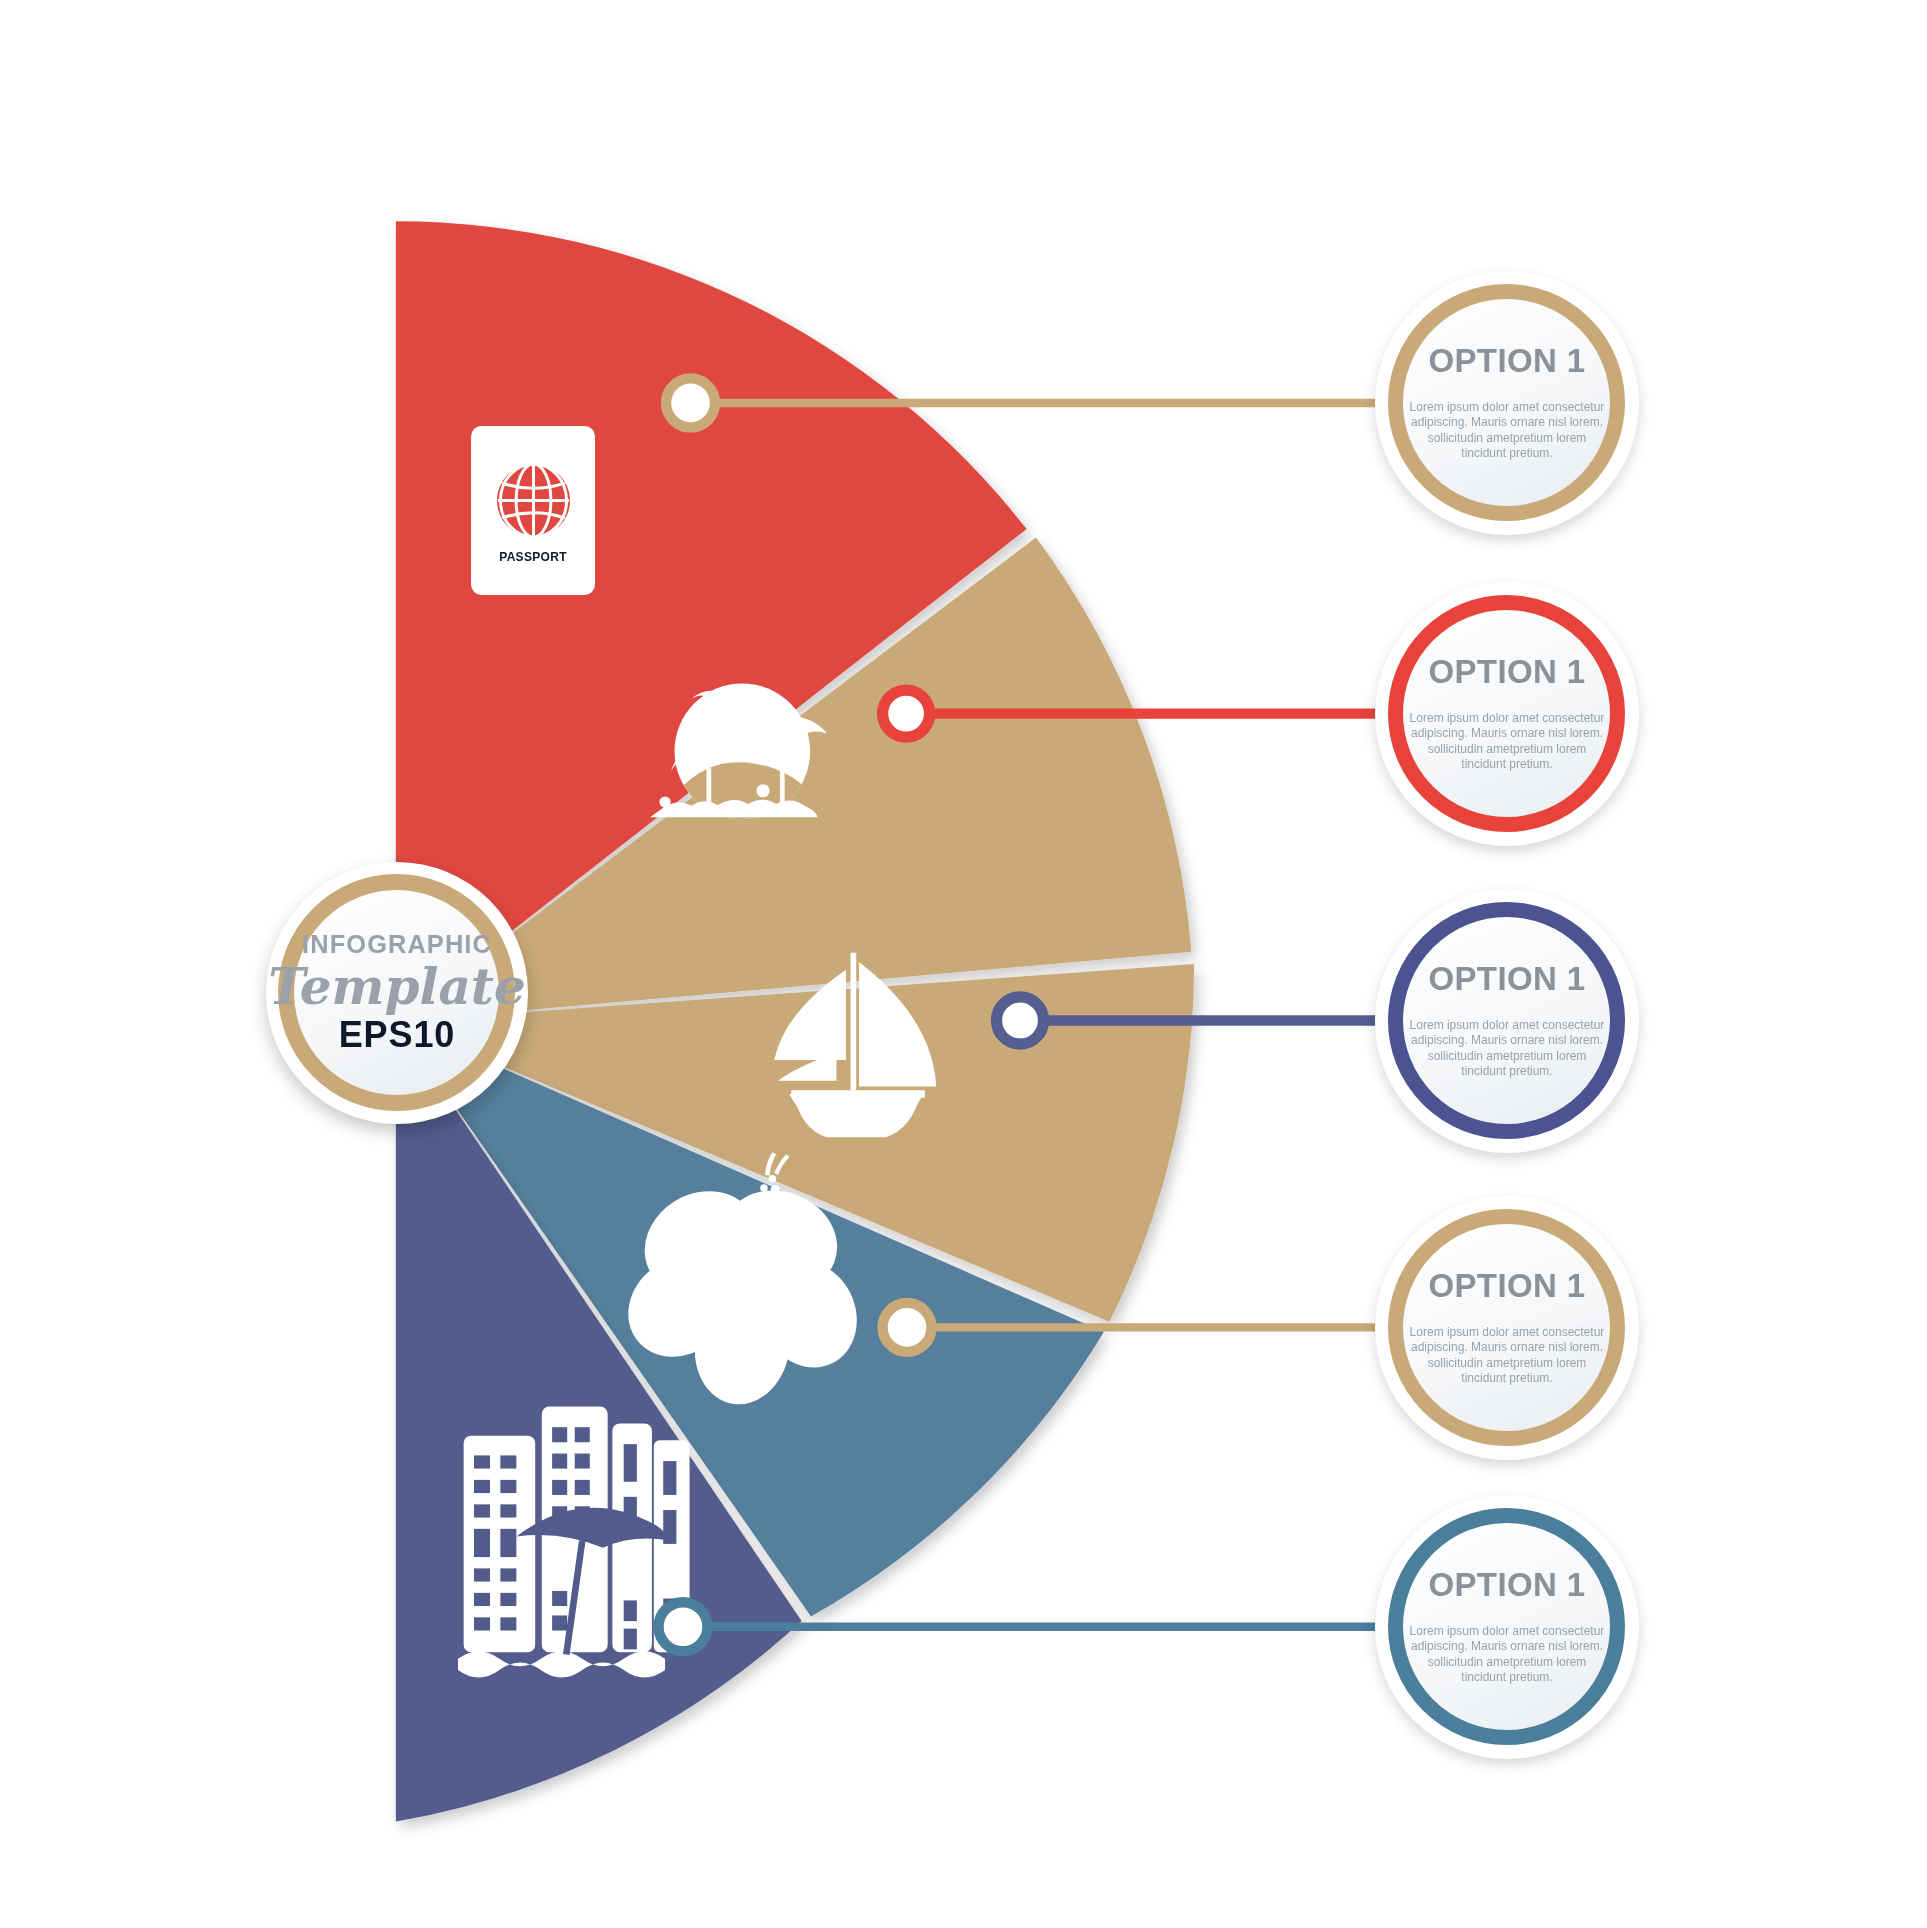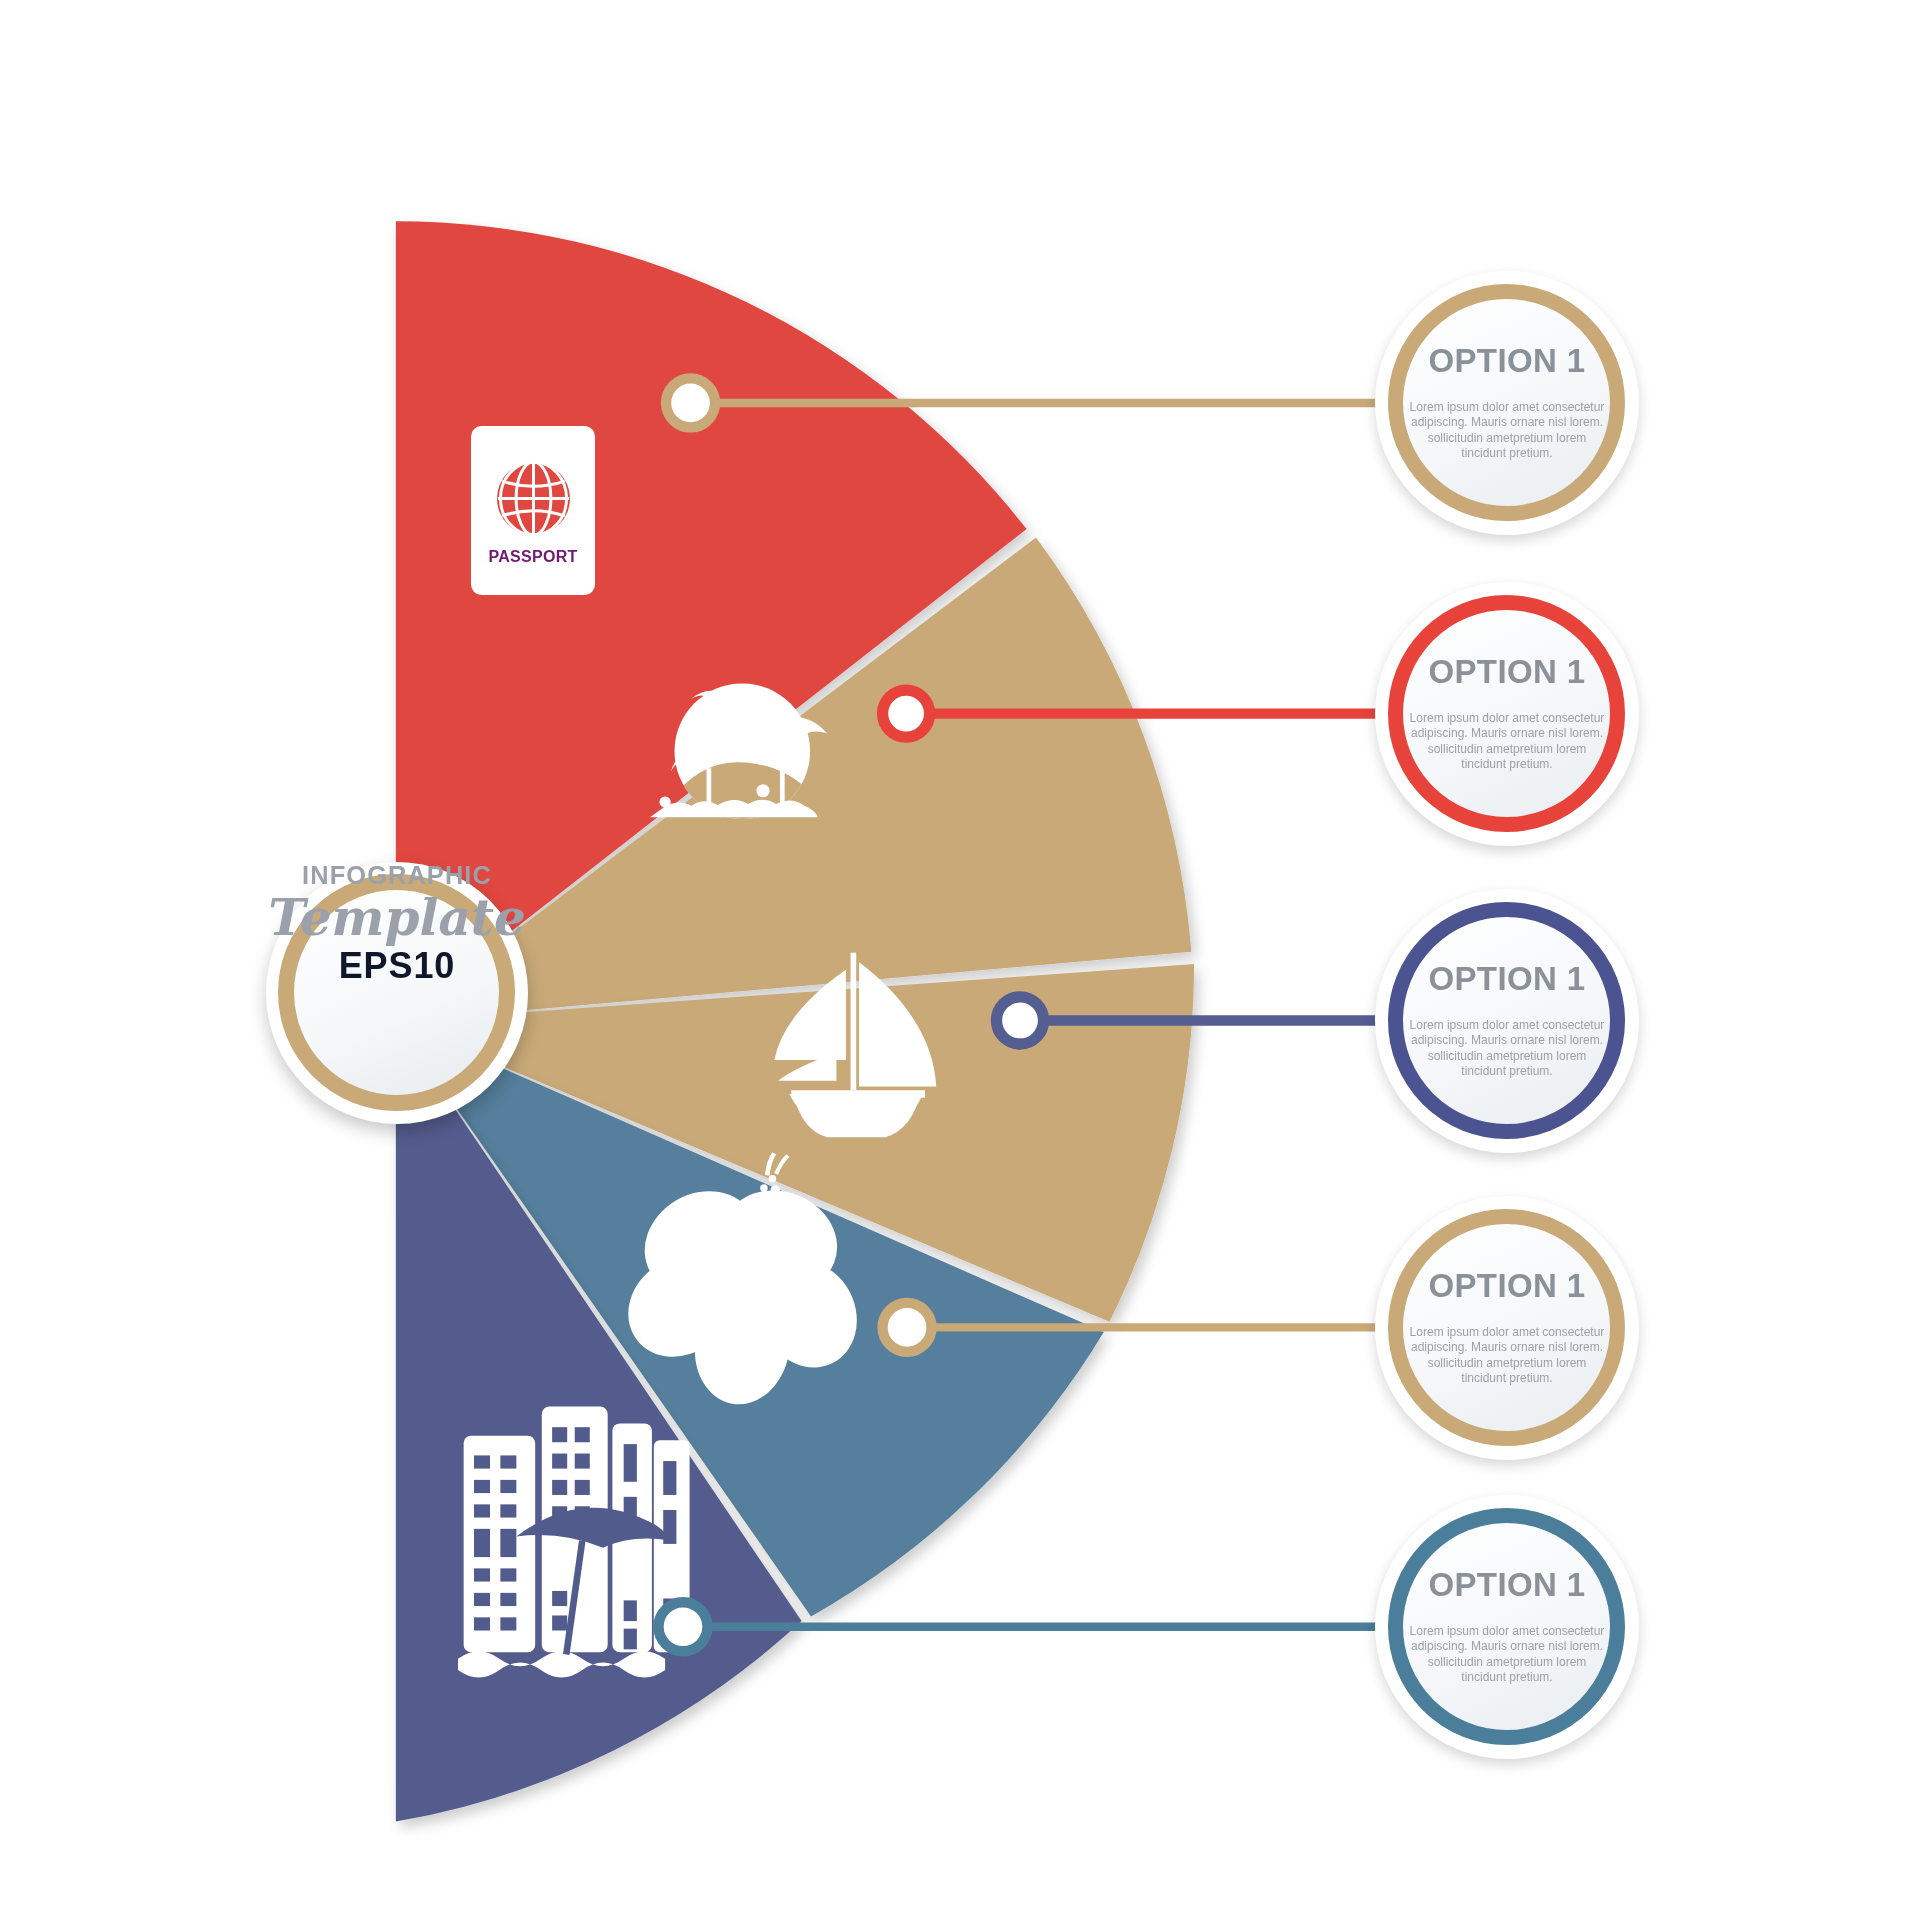--- a/index.html
+++ b/index.html
@@ -37,35 +37,35 @@
     position:absolute;left:266px;top:862px;width:262px;height:262px;border-radius:50%;
     background:#ffffff;box-shadow:0 7.5px 17px rgba(0,0,0,0.22);
   }
   .badge-ring{
     position:absolute;left:12.2px;top:12.2px;width:237px;height:237px;border-radius:50%;
     box-sizing:border-box;border:16px solid #C9A978;
     background:linear-gradient(155deg,#ffffff 0%,#f4f6f8 60%,#e7ebef 100%);
   }
   .badge-inner{
     position:absolute;left:0;top:0;width:262px;height:262px;border-radius:50%;
-    display:flex;flex-direction:column;align-items:center;
+    display:flex;flex-direction:column;align-items:center;justify-content:center;
   }
   .badge-l1{font-size:25.4px;font-weight:bold;color:#9aa1aa;letter-spacing:1.1px;line-height:1.1;}
   .badge-l2{
     font-size:50px;color:#9aa1aa;line-height:1.05;margin:1.9px 0 1.9px 0;
     font-family:"DejaVu Serif", serif;font-style:italic;font-weight:bold;
   }
   .badge-l3{font-size:36px;font-weight:bold;color:#0f172a;letter-spacing:0.9px;line-height:1.1;}
   .passport{
     position:absolute;left:471px;top:426px;width:124px;height:169px;
     background:#ffffff;border-radius:10.4px;
     display:flex;flex-direction:column;align-items:center;justify-content:center;
   }
   .passport-label{
-    font-size:16px;font-weight:bold;color:#701a75;letter-spacing:0.3px;margin-top:5.6px;
+    font-size:12px;font-weight:bold;color:#0f172a;letter-spacing:0.3px;margin-top:5.6px;
   }
 </style>
 </head>
 <body>
 
 <div id="stage">
 
   <svg class="fan" viewBox="0 0 2047 2048">
     <defs>
       <filter id="wshadow" x="-30%" y="-30%" width="170%" height="170%">

